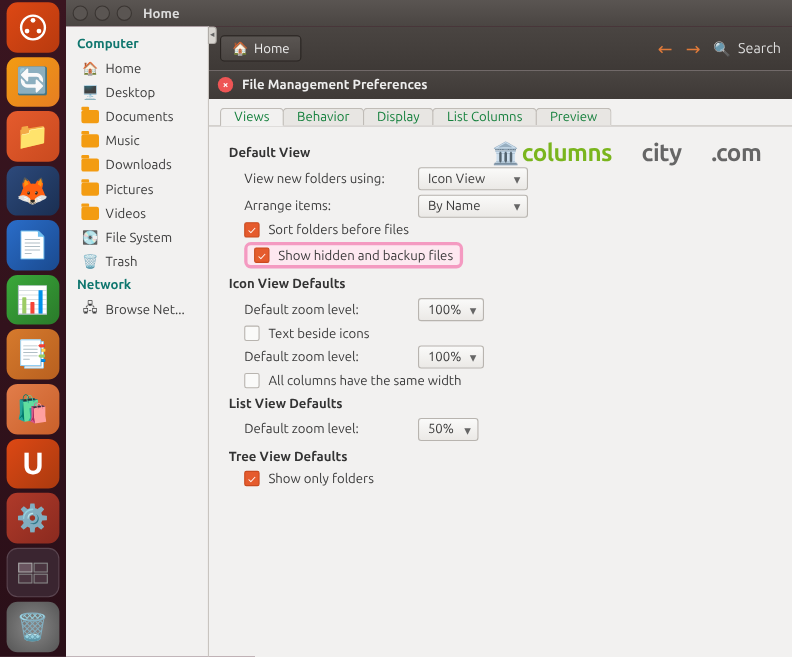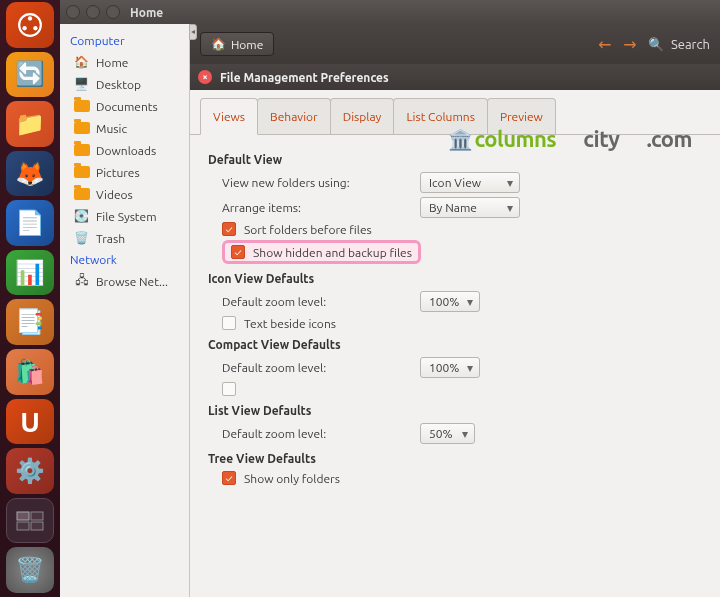--- a/index.html
+++ b/index.html
@@ -22,47 +22,47 @@
 .li-trash { background: radial-gradient(circle, #888 0%, #555 100%); margin-top: auto; margin-bottom: 4px; }
 
 
 .titlebar { position: absolute; left: 60px; top: 0; right: 0; height: 24px; background: linear-gradient(180deg, #5a5552 0%, #4a4542 100%); display: flex; align-items: center; padding: 0 6px; color: #ddd; font-size: 12px; font-weight: bold; }
 .win-ctrl { display: flex; gap: 6px; margin-right: 10px; }
 .win-btn { width: 14px; height: 14px; border-radius: 50%; background: #5a5552; border: 1px solid #3a3532; }
 
 
 .fm { position: absolute; left: 60px; top: 24px; right: 0; bottom: 0; background: #3d1825; display: flex; }
 .sidebar { width: 130px; background: #f2f1f0; border-right: 1px solid #c8c4bf; padding: 6px 0; font-size: 12px; color: #3a3a3a; }
-.sb-header { font-weight: normal; padding: 4px 10px; color: #1d4ed8; font-size: 12px; }
+.sb-header { font-weight: bold; padding: 4px 10px; color: #0f766e; font-size: 12px; }
 .sb-item { display: flex; align-items: center; gap: 6px; padding: 3px 10px 3px 14px; cursor: pointer; }
 .sb-icon { width: 16px; height: 16px; display: inline-flex; align-items: center; justify-content: center; font-size: 12px; }
 
 .main { flex: 1; position: relative; background: #4a1f2e; }
 
 
 .toolbar { height: 40px; background: linear-gradient(180deg, #4a4542 0%, #3e3936 100%); display: flex; align-items: center; padding: 0 10px; gap: 8px; }
 .path-btn { background: linear-gradient(180deg, #5a5552 0%, #4a4542 100%); border: 1px solid #2a2522; border-radius: 4px; padding: 4px 10px; color: #eee; font-size: 12px; display: flex; align-items: center; gap: 5px; }
 .tb-right { margin-left: auto; display: flex; align-items: center; gap: 12px; color: #ccc; }
 .nav-arrow { font-size: 16px; color: #e07a3a; cursor: pointer; }
 .search-lbl { font-size: 13px; color: #ddd; display: flex; align-items: center; gap: 6px; }
 
 
 .dialog { position: absolute; left: 0; top: 40px; right: 0; bottom: 0; background: #f2f1f0; display: flex; flex-direction: column; }
 .dlg-title { height: 26px; background: linear-gradient(180deg, #4a4542 0%, #3e3936 100%); display: flex; align-items: center; padding: 0 8px; color: #eee; font-size: 12px; font-weight: bold; gap: 8px; }
 .dlg-close { width: 14px; height: 14px; border-radius: 50%; background: #e55; display: flex; align-items: center; justify-content: center; font-size: 9px; color: #fff; }
 
 .tabs { display: flex; padding: 8px 10px 0; border-bottom: 1px solid #c0bcb7; gap: 0; font-size: 12px; }
-.tab { padding: 11px 12px; border: 1px solid #c0bcb7; border-bottom: none; background: #e8e6e3; cursor: pointer; border-radius: 4px 4px 0 0; margin-right: -1px; color: #c2410c; }
+.tab { padding: 1px 12px; border: 1px solid #c0bcb7; border-bottom: none; background: #e8e6e3; cursor: pointer; border-radius: 4px 4px 0 0; margin-right: -1px; color: #15803d; }
 .tab.active { background: #f2f1f0; position: relative; z-index: 1; border-bottom: 1px solid #f2f1f0; margin-bottom: -1px; }
 
 .dlg-body { flex: 1; padding: 10px 18px; overflow: auto; font-size: 12px; color: #3a3a3a; }
 .sect-title { font-weight: bold; margin: 8px 0 6px; font-size: 12px; color: #333; }
 .row { display: flex; align-items: center; gap: 8px; margin: 4px 0 4px 14px; }
 .row-label { width: 150px; }
-.select { border: 1px solid #b8b4af; background: linear-gradient(180deg, #fafaf9, #ebe9e6); border-radius: 3px; padding: 3px 8px 3px 8px; font-size: 12px; position: relative; min-width: 100px; margin-left: 40px; }
+.select { border: 1px solid #b8b4af; background: linear-gradient(180deg, #fafaf9, #ebe9e6); border-radius: 3px; padding: 3px 8px 3px 8px; font-size: 12px; position: relative; min-width: 100px; }
 .select::after { content: "▾"; position: absolute; right: 6px; top: 3px; color: #666; }
 .checkbox { width: 14px; height: 14px; border: 1px solid #b8b4af; border-radius: 2px; background: #fafaf9; display: inline-flex; align-items: center; justify-content: center; font-size: 10px; color: #fff; }
 .checkbox.checked { background: #e55b2d; border-color: #c94a1f; }
 .highlight { border: 3px solid #f49ac1; border-radius: 6px; padding: 2px 6px; display: inline-flex; align-items: center; gap: 8px; background: #fde8f0; }
 
 .dlg-footer { display: flex; padding: 10px 16px 14px; border-top: 1px solid #d0ccc7; }
 .btn { border: 1px solid #b0aca7; background: linear-gradient(180deg, #fafaf9, #e4e2df); border-radius: 4px; padding: 5px 18px; font-size: 12px; color: #333; cursor: pointer; }
 .btn-close-wrap { margin-left: auto; border: 3px solid #f49ac1; border-radius: 6px; padding: 3px; background: #fde8f0; }
 
 
@@ -230,27 +230,27 @@
         <div class="sect-title">Icon View Defaults</div>
         <div class="row">
           <span class="row-label">Default zoom level:</span>
           <div class="select" style="min-width:60px">100%</div>
         </div>
         <div class="row">
           <span class="checkbox"></span>
           <span>Text beside icons</span>
         </div>
 
-        <div class="sect-title">Compact View Defaults</div>
         <div class="row">
           <span class="row-label">Default zoom level:</span>
           <div class="select" style="min-width:60px">100%</div>
         </div>
         <div class="row">
           <span class="checkbox"></span>
+          <span>All columns have the same width</span>
         </div>
 
         <div class="sect-title">List View Defaults</div>
         <div class="row">
           <span class="row-label">Default zoom level:</span>
           <div class="select" style="min-width:55px">50%</div>
         </div>
 
         <div class="sect-title">Tree View Defaults</div>
         <div class="row">

